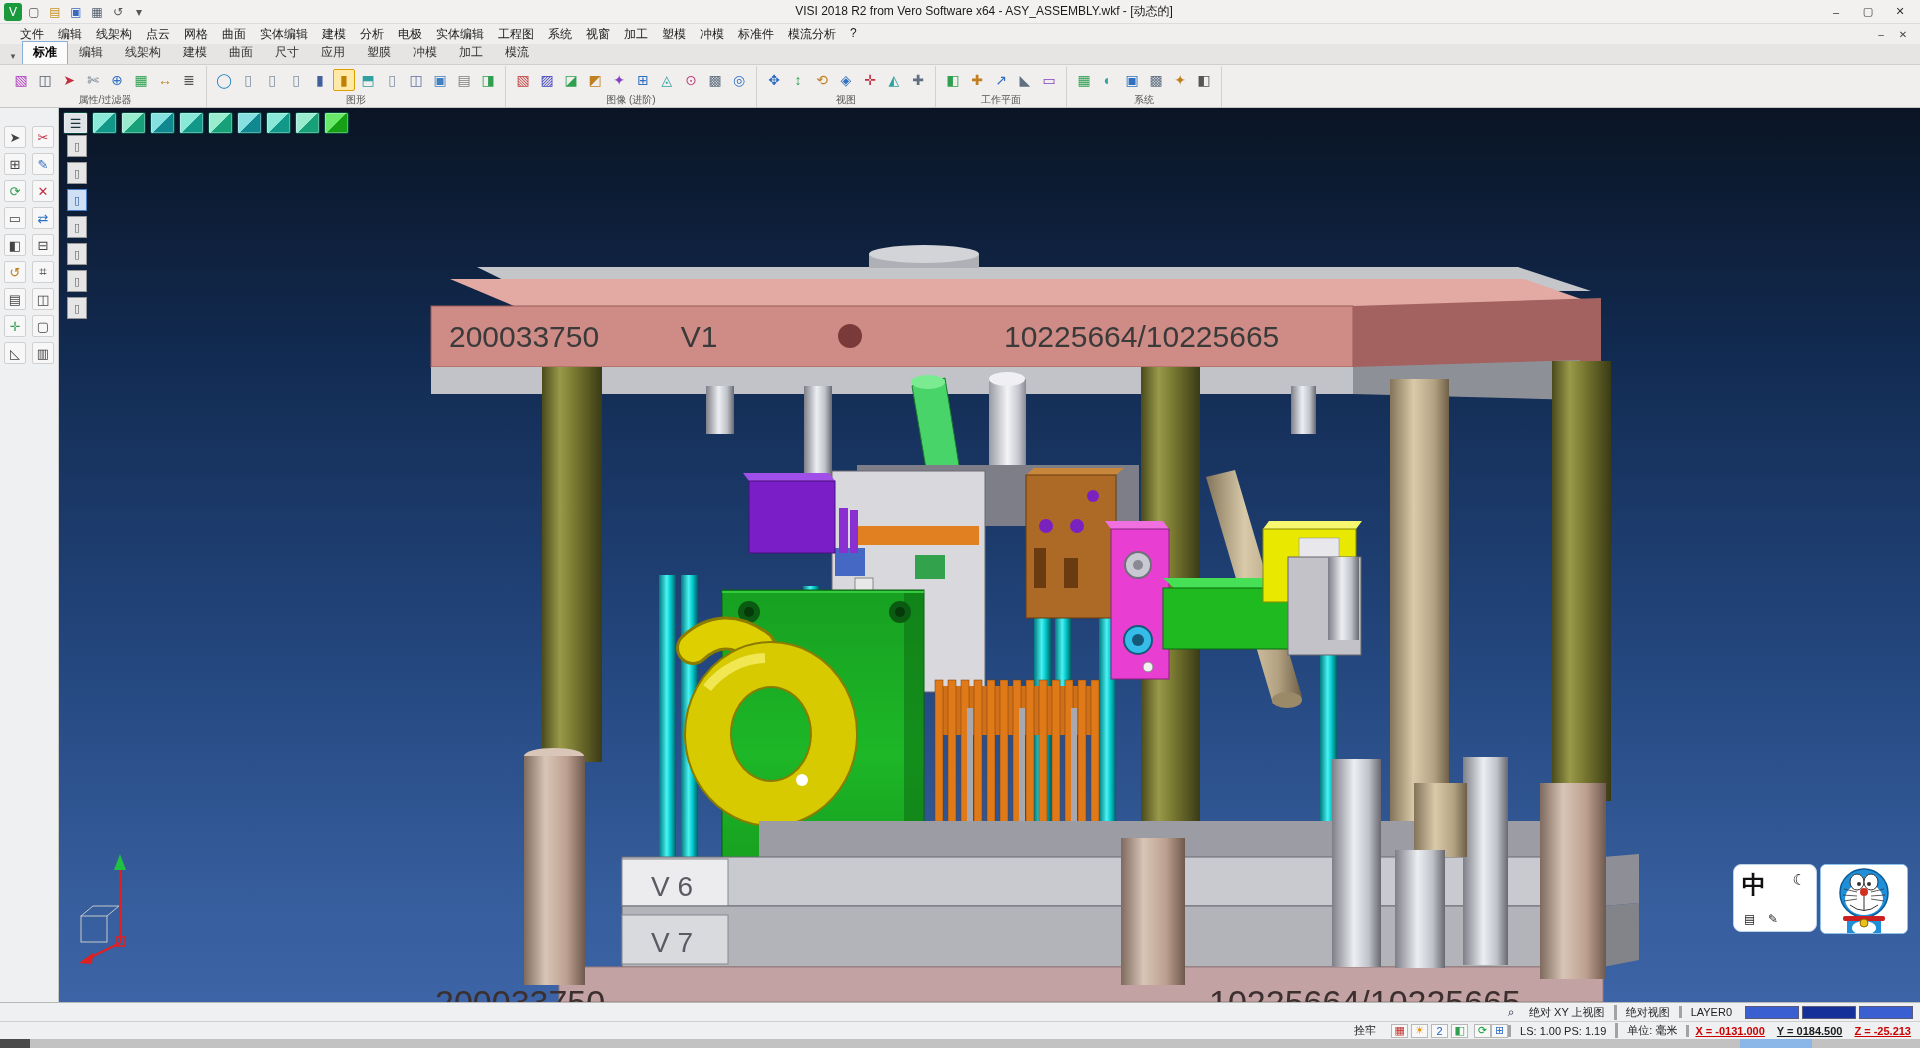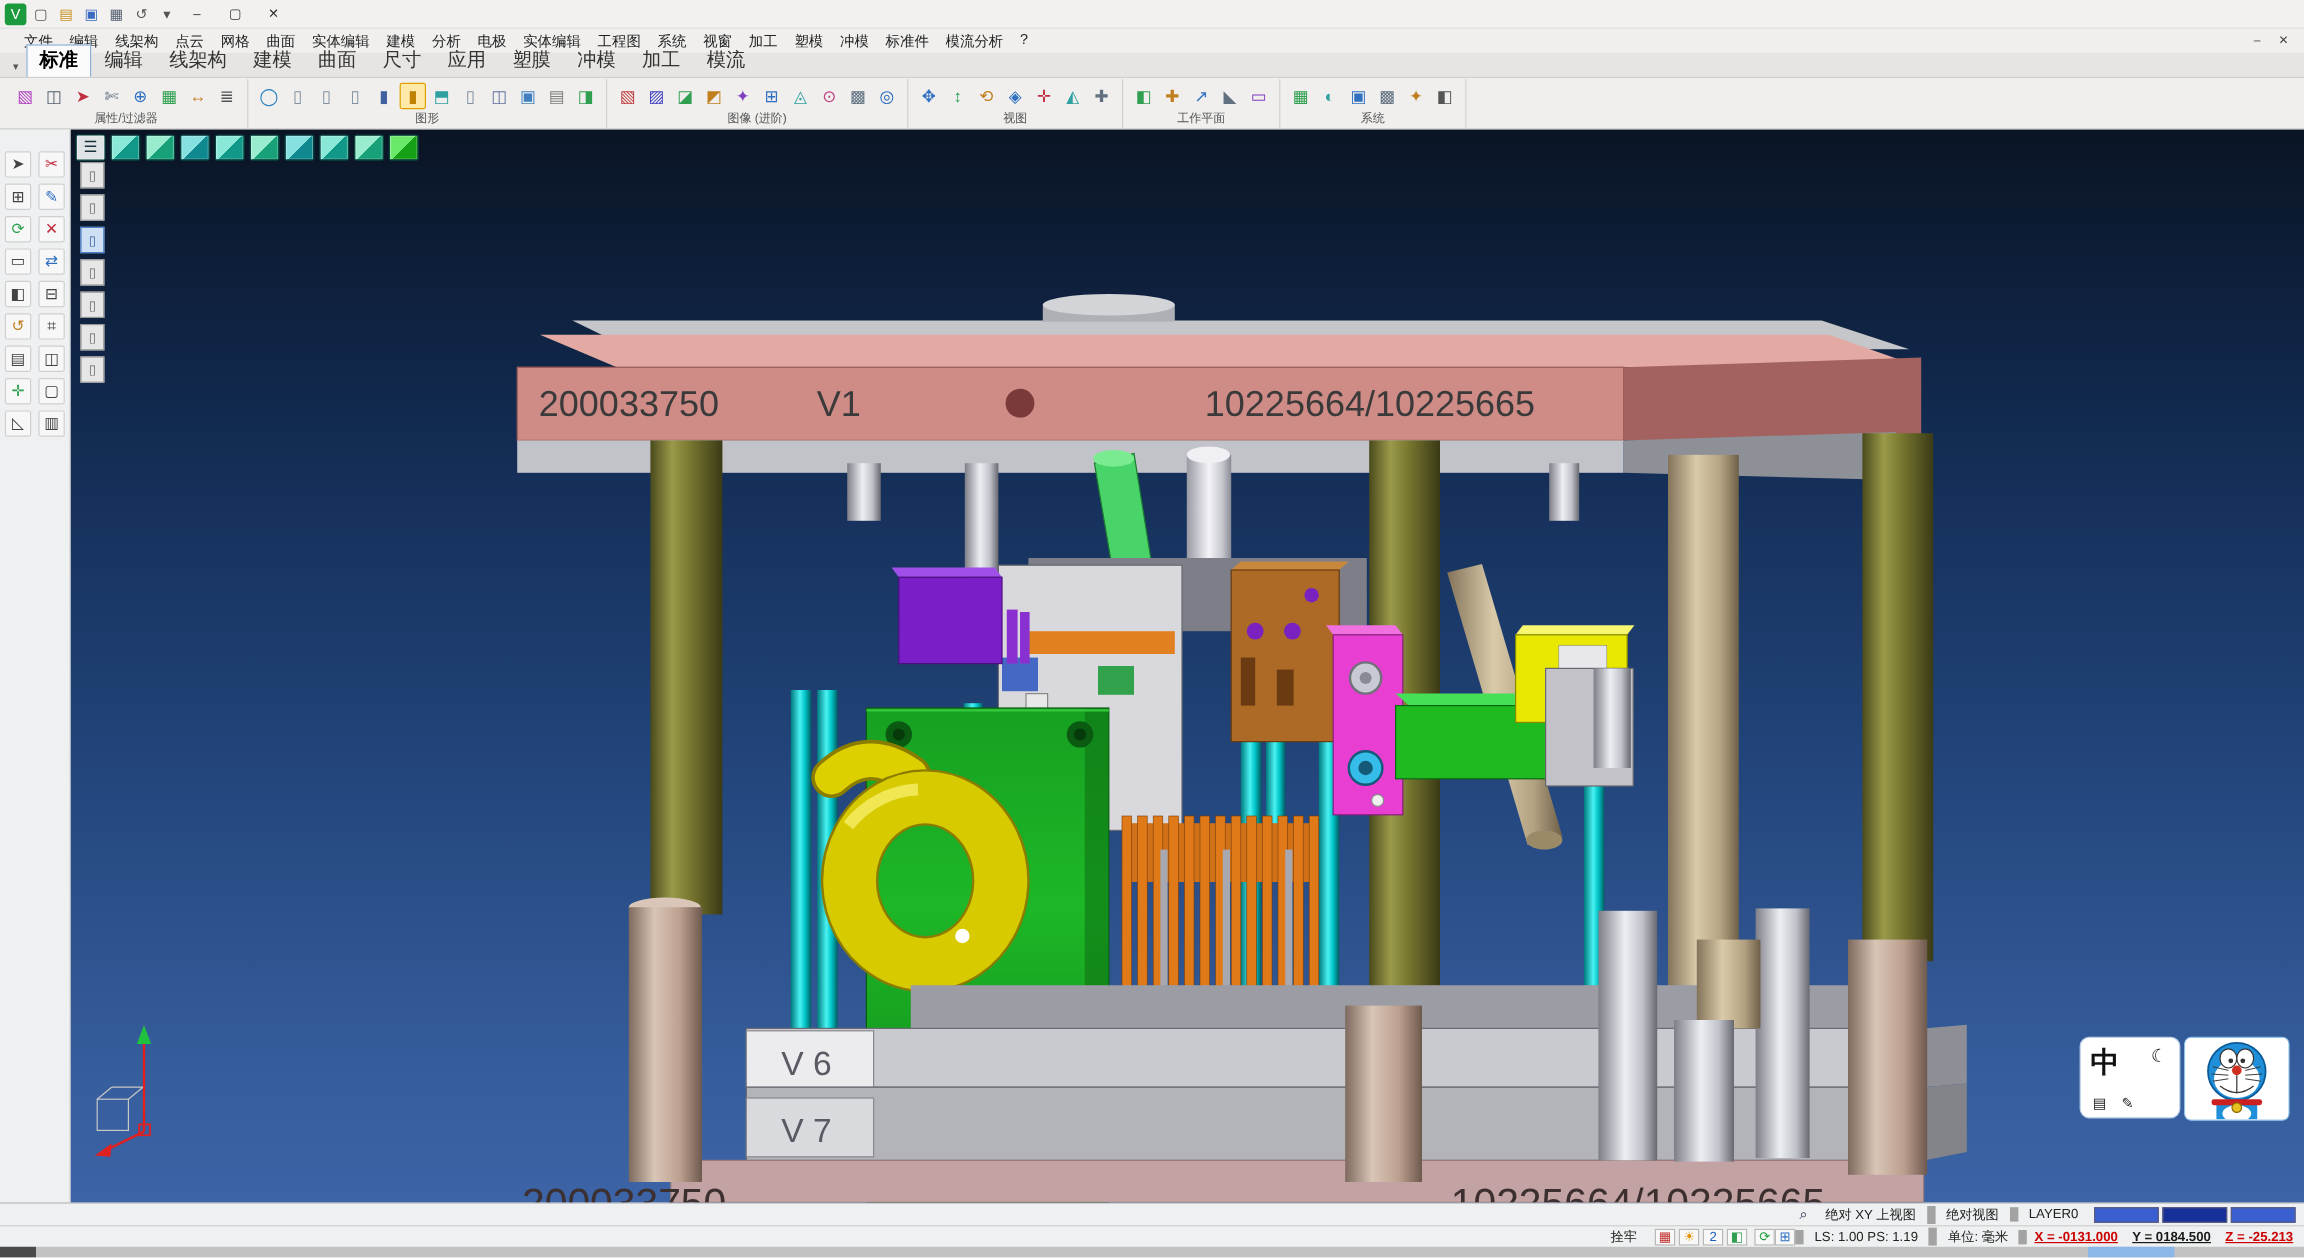--- a/index.html
+++ b/index.html
@@ -22,21 +22,21 @@
   .menubar { height:20px; background:#f0efee; display:flex; align-items:center; padding-left:6px; }
   .menubar [data-name^="menu-item"] { padding:2px 7px; cursor:default; }
   .menu-spacer { flex:1; }
   .mdicontrols { display:flex; margin-right:6px; }
   .mdicontrols .icon { width:22px; height:16px; display:flex; align-items:center; justify-content:center;
     font-size:10px; color:#444; }
 
   
   .tabbar { height:21px; background:#e7e5e3; display:flex; align-items:flex-end; padding-left:4px; border-bottom:1px solid #cfcfcf; }
   .tab-drop { width:18px; height:17px; display:flex; align-items:center; justify-content:center; font-size:9px; color:#555; }
-  .tabbar .tab { padding:2px 10px 3px; font-size:16px; border:1px solid transparent; border-bottom:none; color:#333; }
+  .tabbar .tab { padding:2px 10px 3px; font-size:12px; border:1px solid transparent; border-bottom:none; color:#333; }
   .tabbar .tab.active { background:#fbfbfb; border-color:#8ab0d8; font-weight:bold; color:#000; }
 
   
   .toolbar { height:43px; background:#f0efee; border-bottom:1px solid #c4c4c4; display:flex; padding:1px 4px 0; }
   .tgroup { display:flex; flex-direction:column; border-right:1px solid #d2d1cf; padding:0 6px; }
   .ticons { display:flex; gap:2px; align-items:center; height:28px; }
   .ticons .icon { width:22px; height:22px; display:flex; align-items:center; justify-content:center;
     font-size:14px; border:1px solid transparent; border-radius:2px; }
   .icon.active { background:#ffe9a8; border-color:#e0a000; }
   .tlabel { font-size:10px; color:#555; text-align:center; height:13px; line-height:12px; }
@@ -70,21 +70,21 @@
   .ime-moon { position:absolute; right:10px; top:6px; font-size:15px; color:#111; }
   .ime-kb { position:absolute; left:10px; bottom:5px; font-size:12px; color:#222; }
   .ime-tool { position:absolute; left:34px; bottom:5px; font-size:12px; color:#222; }
   .ime-mascot { width:88px; height:70px; background:#fff; border:1px solid #8fc2e8; border-radius:6px; overflow:hidden; }
 
   
   .status1 { height:19px; background:#eef0f1; border-top:1px solid #b8b8b8; display:flex; align-items:center;
     font-size:11px; padding:0 3px; }
   .sspacer { flex:1; }
   .s1item { padding:0 9px; white-space:nowrap; }
-  .sep { border-left:7px solid #a3a3a3; }
+  .sep { border-left:3px solid #a3a3a3; }
   .sicon { width:18px; text-align:center; font-size:12px; color:#335; }
   .swatches { display:flex; gap:3px; margin:0 4px; }
   .swatch { width:54px; height:13px; border:1px solid #5a5a7a; }
 
   .status2 { height:18px; background:#eef0f1; border-top:1px solid #cfcfcf; display:flex; align-items:center;
     font-size:11px; padding:0 3px; }
   .iconrow { display:flex; gap:3px; margin:0 6px; }
   .sicon2 { width:17px; height:14px; display:flex; align-items:center; justify-content:center;
     font-size:11px; border:1px solid #b8b8b8; background:#f8f8f8; }
   .s2item { padding:0 9px; white-space:nowrap; }
@@ -106,20 +106,21 @@
   <div class="titlebar" data-name="title-bar">
     <div class="qat" data-name="quick-access-toolbar">
         <span class="icon" data-name="visi-logo" style="color: rgb(255, 255, 255); background: rgb(26, 154, 60);">V</span>
         <span class="icon" data-name="new-file-icon" style="color: rgb(85, 85, 85);">▢</span>
         <span class="icon" data-name="open-file-icon" style="color: rgb(200, 144, 32);">▤</span>
         <span class="icon" data-name="save-icon" style="color: rgb(58, 106, 192);">▣</span>
         <span class="icon" data-name="print-icon" style="color: rgb(85, 96, 112);">▦</span>
         <span class="icon" data-name="undo-icon" style="color: rgb(85, 85, 85);">↺</span>
         <span class="icon" data-name="qat-dropdown-icon" style="color: rgb(85, 85, 85);">▾</span>
       </div>
+    <div class="title-text" data-name="window-title">VISI 2018 R2 from Vero Software x64 - ASY_ASSEMBLY.wkf - [动态的]</div>
     <div class="wincontrols" data-name="window-controls">
         <span class="icon" data-name="minimize-button">–</span>
         <span class="icon" data-name="restore-button">▢</span>
         <span class="icon" data-name="close-button">✕</span>
       </div>
   </div>
 
   <div class="menubar" data-name="menu-bar">
     <div style="display:flex" data-name="menu-items">
         <span data-name="menu-item-file">文件</span>

